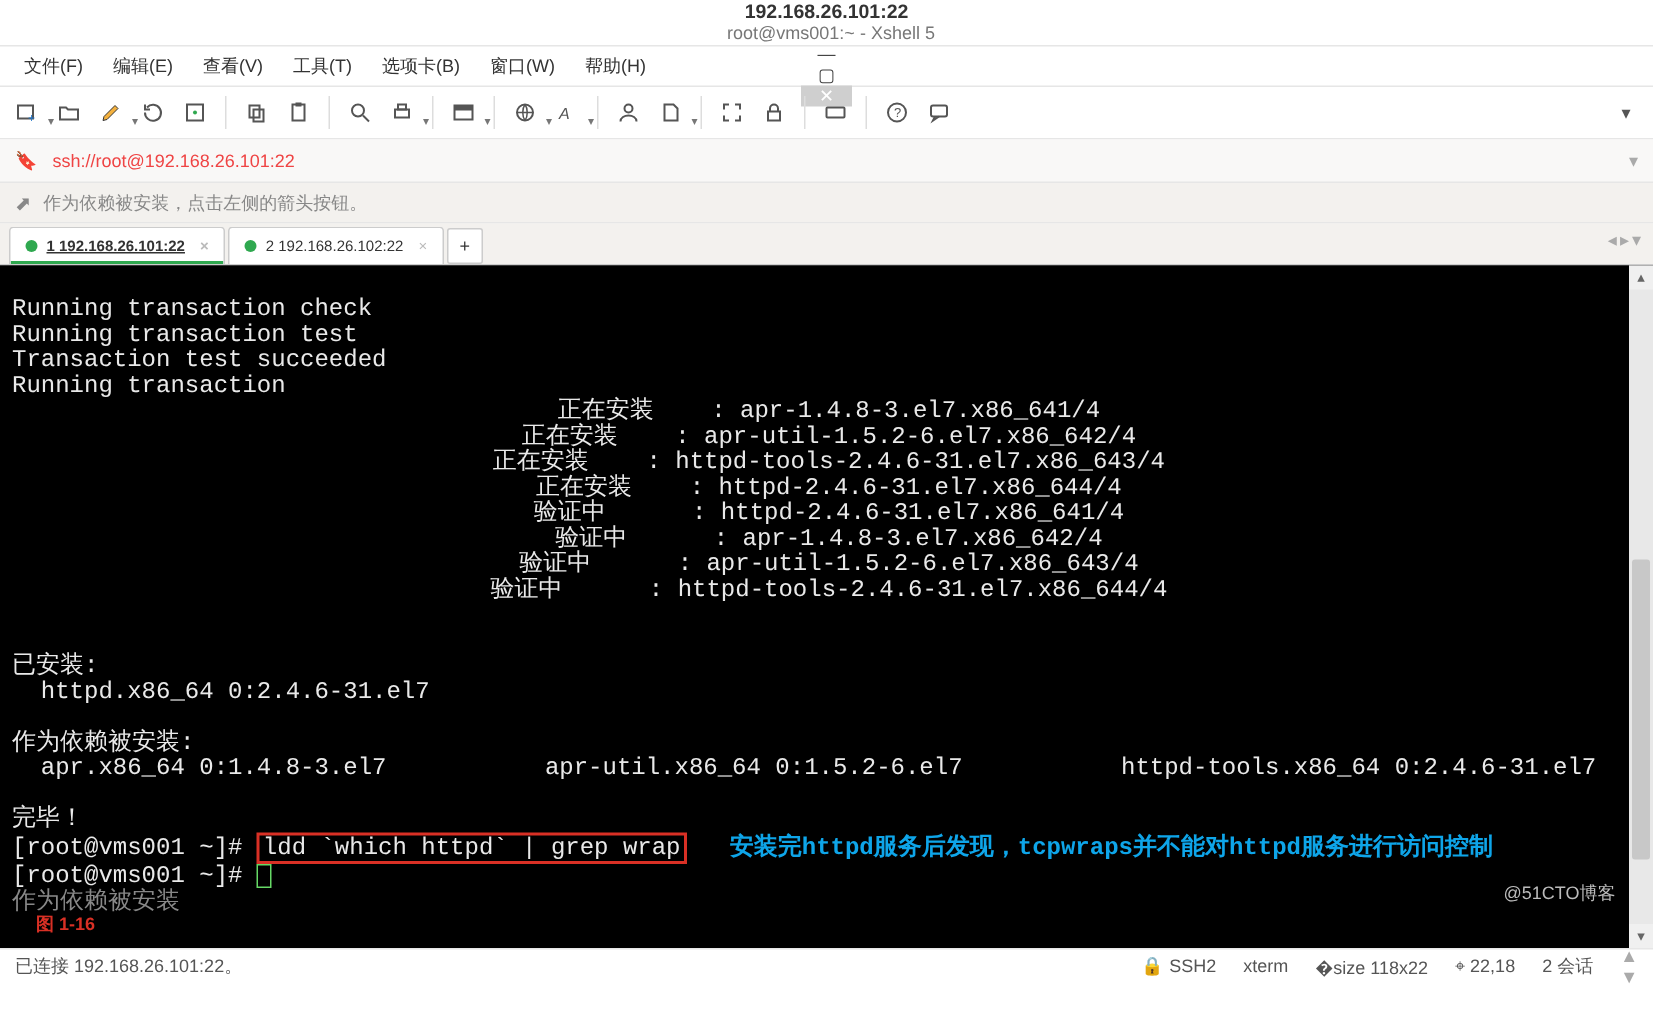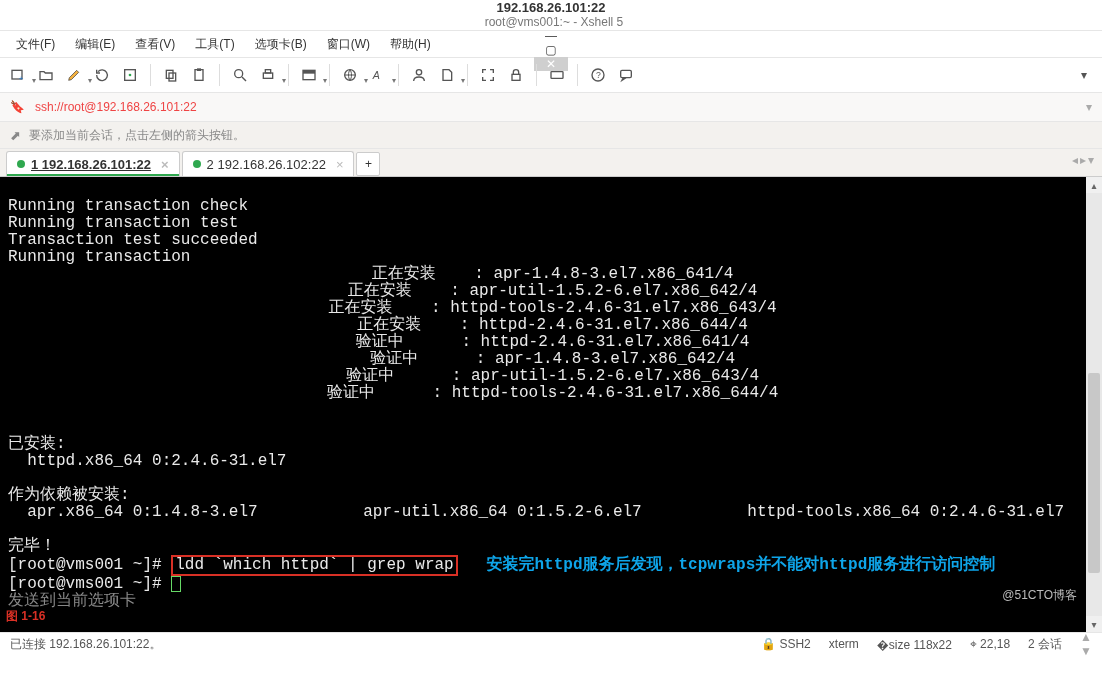--- a/index.html
+++ b/index.html
@@ -13,35 +13,35 @@
   .menubar{height:26px;display:flex;align-items:center;padding:0 6px;border-bottom:1px solid #e6e6e6;}
   .menubar .mitem{padding:0 10px;color:#333;}
   .toolbar{height:34px;display:flex;align-items:center;padding:0 6px;border-bottom:1px solid #e6e6e6;gap:4px;}
   .tool{width:24px;height:24px;display:flex;align-items:center;justify-content:center;color:#555;border-radius:2px;position:relative;}
   .tool .dd{position:absolute;right:-6px;bottom:2px;font-size:8px;color:#777;}
   .tsplit{width:1px;height:22px;background:#ddd;margin:0 4px;}
   .addressbar{height:28px;display:flex;align-items:center;padding:0 10px;background:#f9f8f7;border-bottom:1px solid #e6e6e6;color:#777;gap:8px;}
   .addressbar input{flex:1;border:none;background:transparent;color:#ef4444;font-size:12px;outline:none;}
   .hintbar{height:26px;display:flex;align-items:center;padding:0 10px;background:#f3f1ee;border-bottom:1px solid #e6e6e6;color:#888;gap:8px;}
   .tabstrip{height:27px;background:#f3f1ee;border-bottom:1px solid #ccc;display:flex;align-items:end;padding-left:6px;position:relative;}
-  .tab{height:24px;display:flex;align-items:center;padding:0 10px;border:1px solid #ccc;border-bottom:none;background:#fff;border-top-left-radius:3px;border-top-right-radius:3px;margin-right:2px;gap:6px;font-size:13px;}
+  .tab{height:24px;display:flex;align-items:center;padding:0 10px;border:1px solid #ccc;border-bottom:none;background:#fff;border-top-left-radius:3px;border-top-right-radius:3px;margin-right:2px;gap:6px;font-size:10px;}
   .tab .dot{width:8px;height:8px;border-radius:50%;}
   .tab .dot.g{background:#2fa84f;}
   .tab.active{font-weight:bold;box-shadow:0 -2px 0 #2fa84f inset;}
   .tab .x{color:#bbb;margin-left:4px;}
   .addtab{width:22px;height:22px;border:1px solid #ccc;display:flex;align-items:center;justify-content:center;border-radius:2px;background:#fff;}
   .tabarrows{position:absolute;right:8px;top:4px;color:#aaa;display:flex;gap:2px;}
   .term-wrap{position:relative;height:455px;background:#000;display:flex;}
   .terminal{flex:1;background:#000;color:#e9e9e9;font-family:Consolas,"Courier New",monospace;font-size:16px;line-height:17px;padding:4px 8px;white-space:pre;overflow:hidden;}
   .terminal .fr{color:#e9e9e9;}
   .terminal .row{display:flex;justify-content:center;}
   .cmdbox{border:2px solid #d93025;display:inline-block;padding:0 2px;}
   .anno{color:#0ea5e9;font-weight:bold;}
   .cursor{display:inline-block;width:8px;height:14px;border:1px solid #66d966;vertical-align:middle;}
-  .rededge{position:absolute;left:2px;bottom:6px;color:#d93025;font-weight:bold;padding:1px 4px;background:#000;}
+  .rededge{position:absolute;left:20px;bottom:6px;color:#d93025;font-weight:bold;padding:1px 4px;background:#000;}
   .scroll{width:16px;background:#f0f0f0;display:flex;flex-direction:column;align-items:center;}
   .scroll .arrow{height:16px;display:flex;align-items:center;justify-content:center;color:#666;font-size:10px;width:100%;}
   .scroll .track{flex:1;background:#e8e8e8;width:100%;position:relative;}
   .scroll .thumb{position:absolute;left:2px;right:2px;top:180px;height:200px;background:#c8c8c8;border-radius:2px;}
   .footer{height:22px;border-top:1px solid #e6e6e6;display:flex;align-items:center;padding:0 10px;font-size:12px;color:#555;gap:18px;text-align:right;}
   .footer .spacer{flex:1;}
   .watermark{position:absolute;right:25px;bottom:28px;color:#bbb;font-size:12px;pointer-events:none;}
   svg{width:16px;height:16px;}
 </style>
 </head>
@@ -196,21 +196,21 @@
 </div>
 
 <div class="addressbar">
   <span>🔖</span>
   <input value="ssh://root@192.168.26.101:22" style="">
   <span style="color:#aaa">▾</span>
 </div>
 
 <div class="hintbar">
   <span style="font-size:13px;color:#888">⬈</span>
-  <span>要添加当前会话，点击左侧的箭头按钮。</span>
+  <span>作为依赖被安装，点击左侧的箭头按钮。</span>
 </div>
 
 <div class="tabstrip">
   <div class="tab active">
     <span class="dot g"></span>
     <u>1 192.168.26.101:22</u>
     <span class="x">×</span>
   </div>
   <div class="tab">
     <span class="dot g"></span>
@@ -237,21 +237,21 @@
 <span></span>
 <span>已安装:</span>
 <span>  httpd.x86_64 0:2.4.6-31.el7</span>
 <span></span>
 <span>作为依赖被安装:</span>
 <span>  apr.x86_64 0:1.4.8-3.el7           apr-util.x86_64 0:1.5.2-6.el7           httpd-tools.x86_64 0:2.4.6-31.el7</span>
 <span></span>
 <span>完毕！</span>
 <span><span>[root@vms001 ~]# </span><span class="cmdbox">ldd `which httpd` | grep wrap</span><span class="anno">   安装完httpd服务后发现，tcpwraps并不能对httpd服务进行访问控制</span></span>
 <span><span>[root@vms001 ~]# </span><span class="cursor"></span></span>
-<span style="color:#888">发送到当前选项卡</span>
+<span style="color:#888">作为依赖被安装</span>
 </div>
   <div class="scroll">
     <div class="arrow">▴</div>
     <div class="track">
         <div class="thumb"></div>
       </div>
     <div class="arrow">▾</div>
   </div>
   <div class="rededge">图 1-16</div>
   <div class="watermark">@51CTO博客</div>

